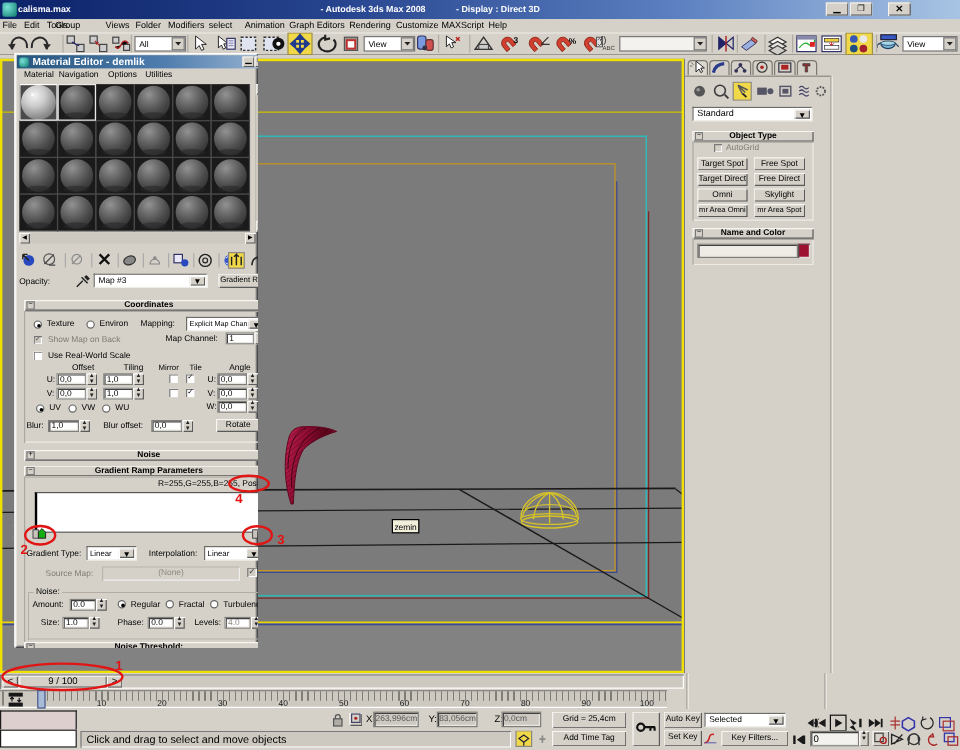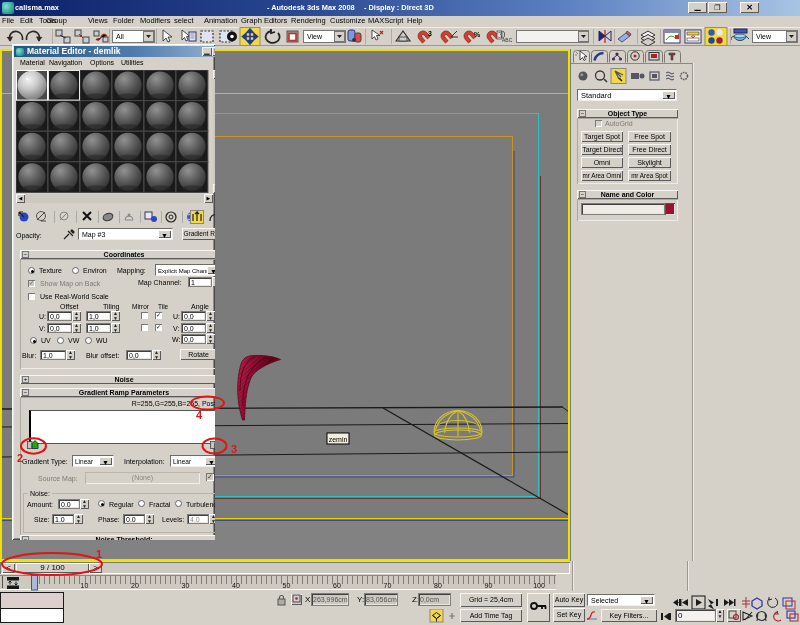--- a/index.html
+++ b/index.html
@@ -11,21 +11,21 @@
 .ddl{background:#fff;border:1px solid;border-color:#6e6c66 #f0eee8 #f0eee8 #6e6c66;font-size:10px}
 .dda{position:absolute;right:1px;top:1px;bottom:1px;width:13px;background:#d5d1c9;box-shadow:inset 1px 1px 0 #fff,inset -1px -1px 0 #5a5a5a;text-align:center;font-size:7px;line-height:12px}
 .spin{position:absolute;width:9px;background:#d5d1c9;box-shadow:inset 1px 1px 0 #fff,inset -1px -1px 0 #5a5a5a;font-size:5px;line-height:5px;text-align:center;color:#222}
 </style></head>
 <body>
 
 <div class="abs" id="titlebar" style="left:0;top:0;width:800px;height:16px;background:linear-gradient(90deg,#0c2268 0%,#26448e 35%,#5b7fc0 70%,#a8c4e4 100%);color:#fff;font-weight:bold;font-size:7.4px;line-height:16px;white-space:nowrap">
 <span style="position:absolute;left:2px;top:2px;width:12px;height:12px;background:radial-gradient(circle at 35% 35%,#7ae0d8,#0a7a6a);border-radius:2px"></span>
 <span style="position:absolute;left:15px">calisma.max</span>
     <span style="position:absolute;left:267px">- Autodesk 3ds Max 2008</span>
-    <span style="position:absolute;left:364px">- Display : Direct 3D</span>
+    <span style="position:absolute;left:380px">- Display : Direct 3D</span>
 <span class="abs btn" style="left:688px;top:2px;width:19px;height:11px;color:#000;font-size:8px;line-height:9px;font-weight:normal">▁</span>
 <span class="abs btn" style="left:708px;top:2px;width:19px;height:11px;color:#000;font-size:7px;line-height:11px;font-weight:normal">❐</span>
 <span class="abs btn" style="left:740px;top:2px;width:19px;height:11px;color:#000;font-size:8px;line-height:11px;font-weight:bold">✕</span>
 </div>
 
 <div class="abs" id="menubar" style="left:0;top:16px;width:800px;height:11px;font-size:7.5px;background:#d5d1c9">
 <span class="abs" style="left:2px">File</span>
     <span class="abs" style="left:20px">Edit</span>
     <span class="abs" style="left:39px">Tools</span>
     <span class="abs" style="left:46px">Group</span>
@@ -381,20 +381,21 @@
         <rect x="1" y="1" width="7" height="7" fill="none" stroke="#446" stroke-width="1"></rect>
         <circle cx="4.5" cy="4.5" r="1.3" fill="#a22"></circle>
       </svg></div>
 <div class="abs" style="left:305px;top:4px;font-size:8px">X:</div>
 <div class="abs field" style="left:311px;top:2px;width:38px;height:13px;line-height:12px;font-size:7px;background:#cdc9c1;color:#555"><span style="padding-left:1px">263,996cm</span></div>
 <div class="abs" style="left:357px;top:4px;font-size:8px">Y:</div>
 <div class="abs field" style="left:364px;top:2px;width:34px;height:13px;line-height:12px;font-size:7px;background:#cdc9c1;color:#555"><span style="padding-left:1px">83,056cm</span></div>
 <div class="abs" style="left:412px;top:4px;font-size:8px">Z:</div>
 <div class="abs field" style="left:418px;top:2px;width:33px;height:13px;line-height:12px;font-size:7px;background:#cdc9c1;color:#555"><span style="padding-left:1px">0,0cm</span></div>
 <div class="abs btn" style="left:460px;top:2px;width:62px;height:14px;line-height:14px;font-size:7px">Grid = 25,4cm</div>
+<div class="abs sunk" style="left:67px;top:18px;width:359px;height:14px;background:#cdc9c1;line-height:14px"><span style="padding-left:5px">Click and drag to select and move objects</span></div>
 <svg class="abs" style="left:429px;top:18px" width="30" height="14">
       <rect x="1" y="0" width="13" height="13" fill="#f0d848" stroke="#8a8880"></rect>
       <path d="M3.5,6.5 l4,-3 l4,3 l-4,3 z M3.5,6.5 l4,3 v3 M11.5,6.5 l-4,3" fill="none" stroke="#223" stroke-width="1"></path>
       <path d="M23,4 v6 M20.5,7 h5" stroke="#888" stroke-width="1.4" fill="none"></path>
     </svg>
 <div class="abs btn" style="left:460px;top:18px;width:62px;height:13px;line-height:13px;font-size:7px">Add Time Tag</div>
 
 <div class="abs btn" style="left:527px;top:2px;width:23px;height:29px"><svg width="21" height="27">
         <circle cx="6" cy="13" r="3" fill="none" stroke="#111" stroke-width="1.8"></circle>
         <path d="M9,13 h9 M14,13 v3 M17.5,13 v3" stroke="#111" stroke-width="1.8"></path>

